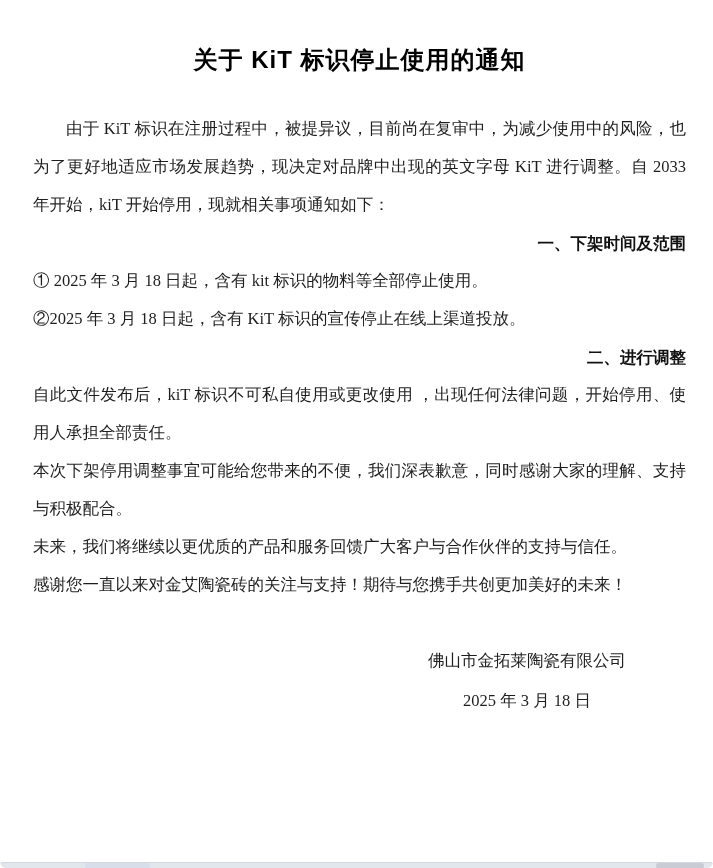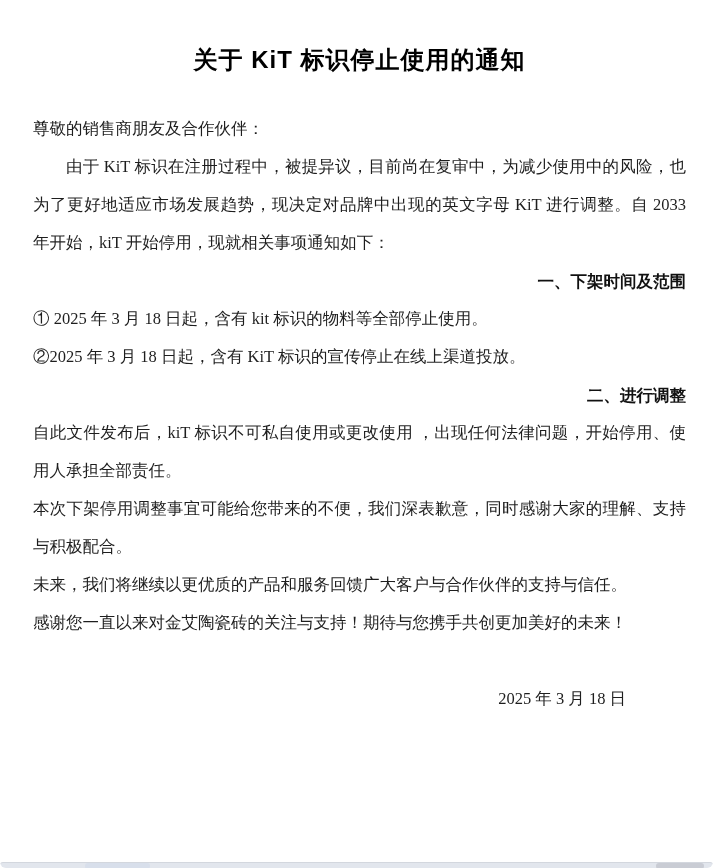--- a/index.html
+++ b/index.html
@@ -80,41 +80,41 @@
     background: #c9ccd4;
   }
 </style>
 </head>
 <body>
 
 <div class="page">
 
   <h1 class="doc-title">关于 KiT 标识停止使用的通知</h1>
 
-  <p class="body-line">尊敬的销售商朋友及合作伙伴：</p>
 
   <p class="body-para first-indent">由于 KiT 标识在注册过程中，被提异议，目前尚在复审中，为减少使用中的风险，也为了更好地适应市场发展趋势，现决定对品牌中出现的英文字母 KiT 进行调整。自 2033 年开始，kiT 开始停用，现就相关事项通知如下：</p>
 
   <p class="sec-heading">一、下架时间及范围</p>
 
   <p class="body-line">① 2025 年 3 月 18 日起，含有 kit 标识的物料等全部停止使用。</p>
 
   <p class="body-line">②2025 年 3 月 18 日起，含有 KiT 标识的宣传停止在线上渠道投放。</p>
 
   <p class="sec-heading">二、进行调整</p>
 
   <p class="body-para">自此文件发布后，kiT 标识不可私自使用或更改使用 ，出现任何法律问题，开始停用、使用人承担全部责任。</p>
 
   <p class="body-para">本次下架停用调整事宜可能给您带来的不便，我们深表歉意，同时感谢大家的理解、支持与积极配合。</p>
 
   <p class="body-para">未来，我们将继续以更优质的产品和服务回馈广大客户与合作伙伴的支持与信任。</p>
 
   <p class="body-para">感谢您一直以来对金艾陶瓷砖的关注与支持！期待与您携手共创更加美好的未来！</p>
 
   <div class="signature">
+    <div class="sig-line">佛山市金拓莱陶瓷有限公司</div>
     <div class="sig-line">2025 年 3 月 18 日</div>
   </div>
 
 </div>
 
 <div class="bottom-bar">
   <div class="bottom-bar-highlight"></div>
   <div class="bottom-bar-thumb"></div>
 </div>
 

